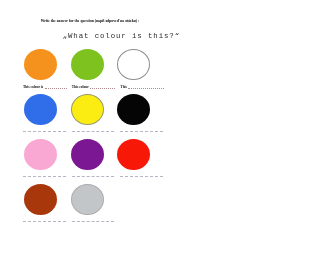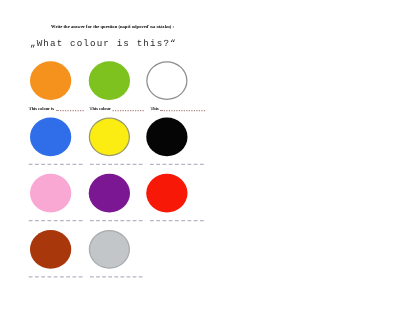--- a/index.html
+++ b/index.html
@@ -36,27 +36,26 @@
     letter-spacing: 0.05px;
     color: #000000;
     white-space: nowrap;
   }
 
   .question {
     position: absolute;
     left: 0;
     top: 32px;
     width: 180px;
-    text-align: left;
+    text-align: right;
     font-family: "Liberation Mono", monospace;
     font-size: 7.4px;
     letter-spacing: 0.9px;
     color: #2b2b2b;
     white-space: nowrap;
-    margin-left: 24px;
   }
 
   
   .rows {
     position: absolute;
     left: 0;
     top: 48px;
     width: 180px;
   }
 

